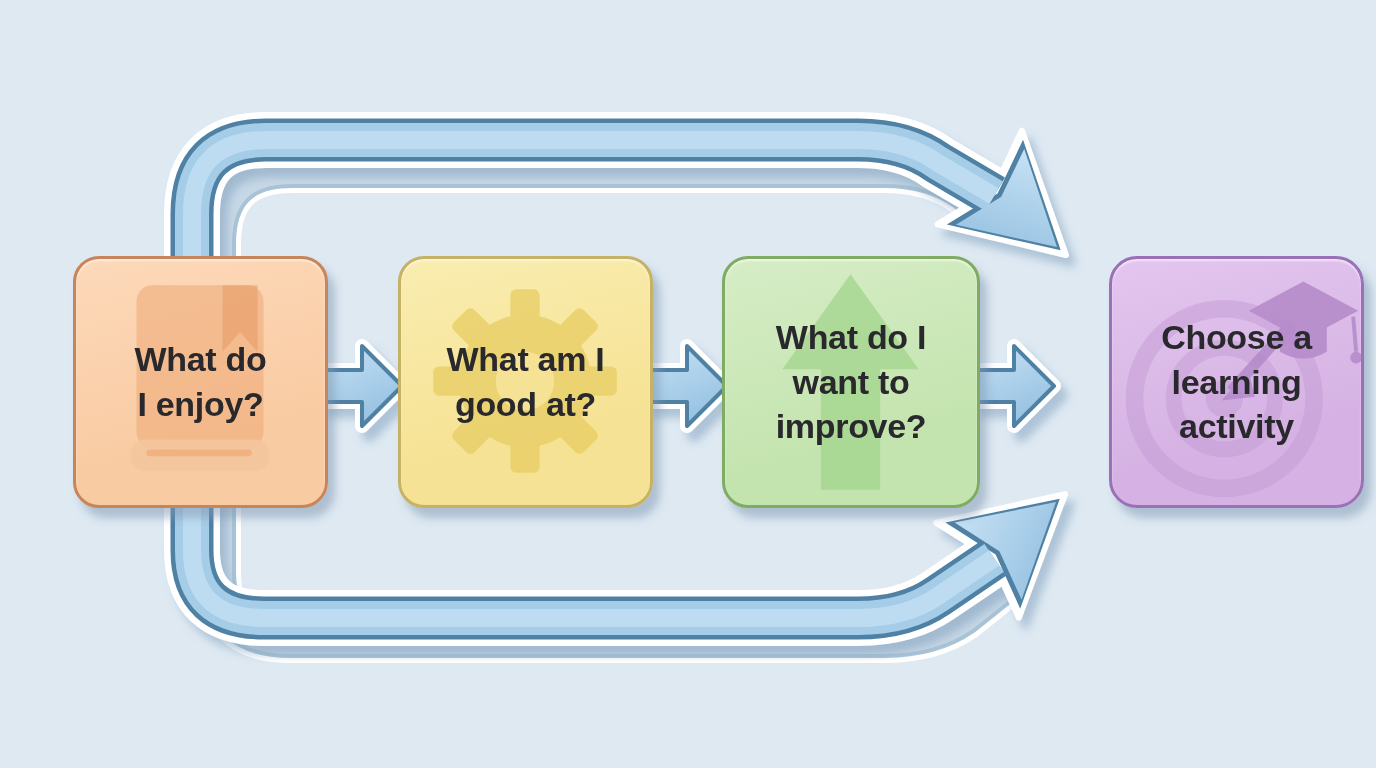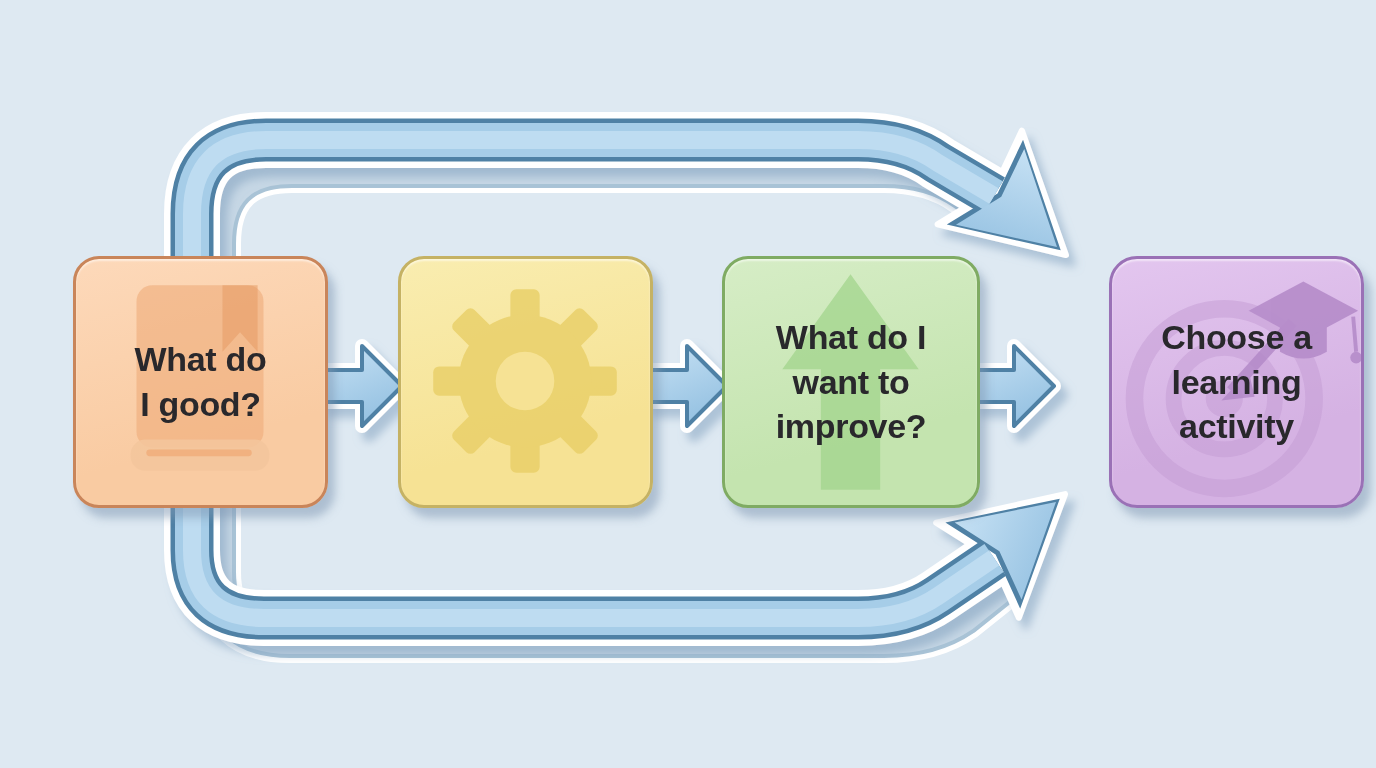--- a/index.html
+++ b/index.html
@@ -135,40 +135,42 @@
   </svg>
 
   <div class="box s0">
     <svg class="bg-icon" viewBox="0 0 255 246">
       <rect x="62" y="24" width="130" height="166" rx="16" opacity="0.6" fill="#efab79"></rect>
       <polygon points="150,24 186,24 186,92 168,72 150,92" fill="#e59b64" opacity="0.55"></polygon>
       <rect x="56" y="182" width="142" height="32" rx="15" fill="#f3c69c" opacity="0.85"></rect>
       <rect x="72" y="192" width="108" height="7" rx="3.5" fill="#efa873" opacity="0.7"></rect>
     </svg>
     <div class="label">What do
-I good?</div>
+I enjoy?</div>
   </div>
 
   <div class="box s1">
     <svg class="bg-icon" viewBox="0 0 255 246">
       <g opacity="0.8" fill="#e9cf67">
         <g>
           <rect x="112" y="28" width="30" height="34" rx="6" transform="rotate(0 127 122)"></rect>
           <rect x="112" y="28" width="30" height="34" rx="6" transform="rotate(45 127 122)"></rect>
           <rect x="112" y="28" width="30" height="34" rx="6" transform="rotate(90 127 122)"></rect>
           <rect x="112" y="28" width="30" height="34" rx="6" transform="rotate(135 127 122)"></rect>
           <rect x="112" y="28" width="30" height="34" rx="6" transform="rotate(180 127 122)"></rect>
           <rect x="112" y="28" width="30" height="34" rx="6" transform="rotate(225 127 122)"></rect>
           <rect x="112" y="28" width="30" height="34" rx="6" transform="rotate(270 127 122)"></rect>
           <rect x="112" y="28" width="30" height="34" rx="6" transform="rotate(315 127 122)"></rect>
         </g>
         <circle cx="127" cy="122" r="68"></circle>
       </g>
       <circle cx="127" cy="122" r="30" fill="#f6e294"></circle>
     </svg>
+    <div class="label">What am I
+good at?</div>
   </div>
 
   <div class="box s2">
     <svg class="bg-icon" viewBox="0 0 255 246">
       <polygon points="127,14 196,110 157,110 157,232 97,232 97,110 58,110" opacity="0.75" fill="#a2d48c"></polygon>
     </svg>
     <div class="label">What do I
 want to
 improve?</div>
   </div>

